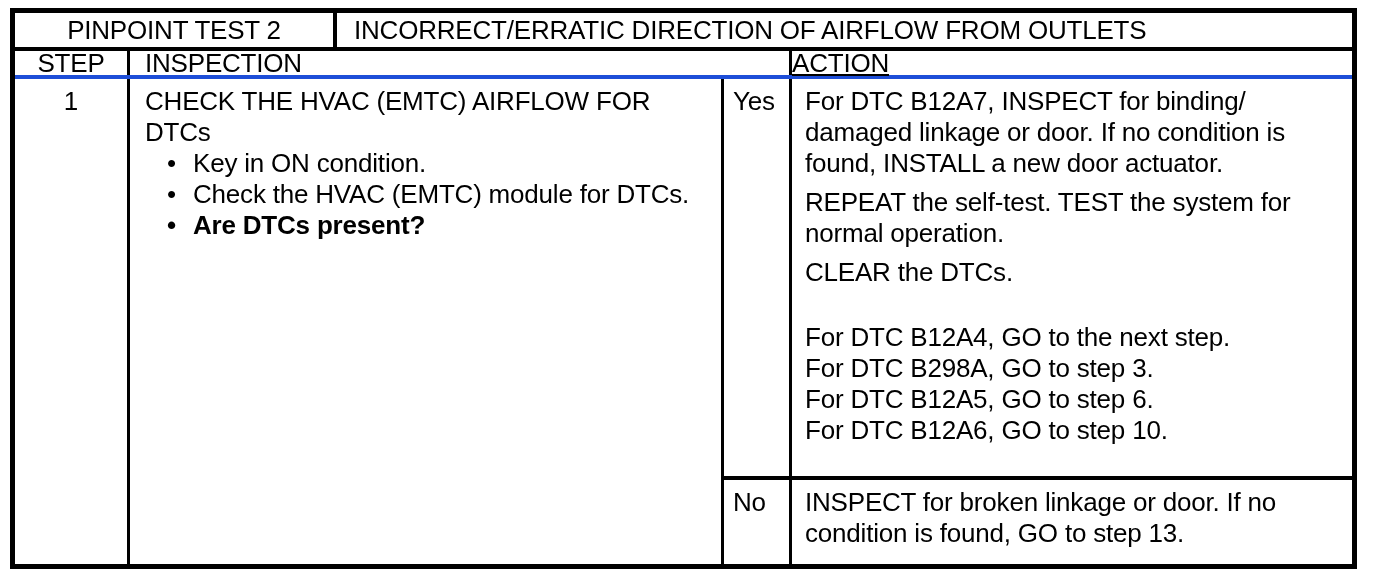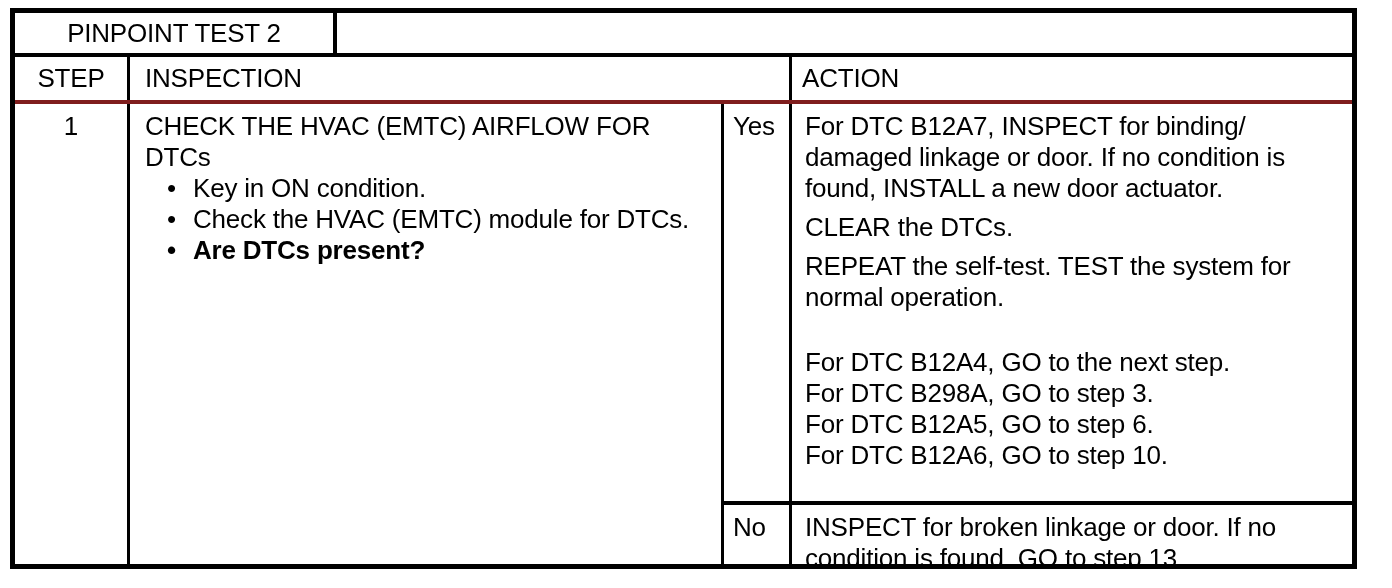--- a/index.html
+++ b/index.html
@@ -13,37 +13,37 @@
   .doc-table {
     position:absolute; left:10px; top:8px;
     width:1347px; height:561px;
     border:5px solid #000;
     background:#fff;
     display:flex; flex-direction:column;
     font-size:26px; line-height:31px; letter-spacing:-0.2px;
     overflow:hidden;
   }
   
-  .row-title { height:44px; border-bottom:4px solid #000; display:flex; flex:none; }
+  .row-title { height:38px; border-bottom:4px solid #000; display:flex; flex:none; }
   .cell-test-label {
     width:322px; border-right:4px solid #000;
     display:flex; align-items:center; justify-content:center;
   }
   .cell-test-title { flex:1; display:flex; align-items:center; padding-left:17px; }
   
-  .row-header { height:47px; border-bottom:4px solid #7f1d1d; display:flex; flex:none; }
+  .row-header { height:28px; border-bottom:4px solid #1d4ed8; display:flex; flex:none; }
   .h-step {
     width:115px; border-right:3px solid #000;
     display:flex; align-items:center; justify-content:center;
   }
   .h-inspection {
     width:662px; border-right:3px solid #000;
     display:flex; align-items:center; padding-left:15px;
   }
-  .h-action { flex:1; display:flex; align-items:center; padding-left:10px; }
+  .h-action { flex:1; display:flex; align-items:center; padding-left:0;text-decoration:underline; }
   
   .row-body { flex:1; display:flex; }
   .c-step {
     width:115px; border-right:3px solid #000;
     padding-top:7px; text-align:center; flex:none;
   }
   .c-inspection {
     width:594px; border-right:3px solid #000;
     padding:7px 14px 0 15px; flex:none; overflow:hidden;
   }
@@ -67,20 +67,23 @@
   .goto-line { margin:0; }
 </style>
 </head>
 <body>
 
 <div class="doc-table">
 
   <div class="row-title">
     <div class="cell-test-label">
       <span>PINPOINT TEST 2</span>
+    </div>
+    <div class="cell-test-title">
+      <span>INCORRECT/ERRATIC DIRECTION OF AIRFLOW FROM OUTLETS</span>
     </div>
   </div>
 
   <div class="row-header">
     <div class="h-step">
       <span>STEP</span>
     </div>
     <div class="h-inspection">
       <span>INSPECTION</span>
     </div>
@@ -112,22 +115,22 @@
     </div>
 
     <div class="outcome-col">
 
       <div class="outcome-row yes">
         <div class="c-verdict">
           <span>Yes</span>
         </div>
         <div class="c-action">
           <p class="action-p">For DTC B12A7, INSPECT for binding/ damaged linkage or door. If no condition is found, INSTALL a new door actuator.</p>
+          <p class="action-p">REPEAT the self-test. TEST the system for normal operation.</p>
           <p class="action-p">CLEAR the DTCs.</p>
-          <p class="action-p">REPEAT the self-test. TEST the system for normal operation.</p>
           <div class="goto-block">
             <p class="goto-line">For DTC B12A4, GO to the next step.</p>
             <p class="goto-line">For DTC B298A, GO to step 3.</p>
             <p class="goto-line">For DTC B12A5, GO to step 6.</p>
             <p class="goto-line">For DTC B12A6, GO to step 10.</p>
           </div>
         </div>
       </div>
 
       <div class="outcome-row no">

